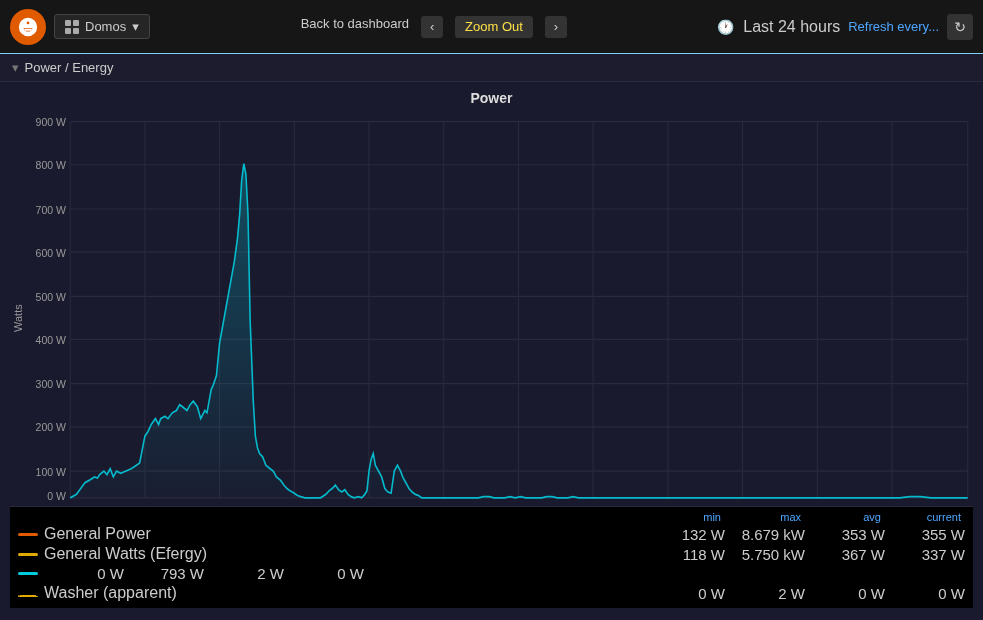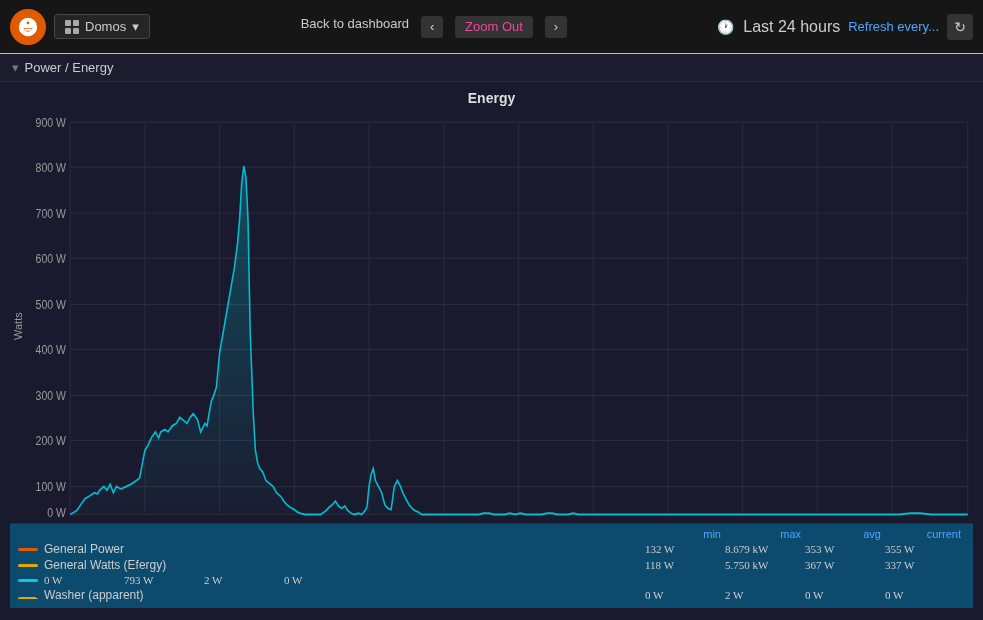--- a/index.html
+++ b/index.html
@@ -60,21 +60,21 @@
       color: #ccc;
       cursor: pointer;
       width: 22px; height: 22px;
       border-radius: 3px;
       font-size: 13px;
       display: flex; align-items: center; justify-content: center;
     }
     #zoom-out-btn {
       background: #333;
       border: none;
-      color: #ec4899;
+      color: #fde047;
       cursor: pointer;
       padding: 3px 10px;
       border-radius: 3px;
       font-size: 13px;
     }
     #nav-right {
       display: flex; align-items: center; gap: 8px;
     }
     .clock-icon { font-size: 14px; }
     #last24 { color: #ccc; font-size: 16px; }
@@ -149,21 +149,21 @@
     }
 
     svg#chart-svg {
       width: 100%;
       height: 100%;
       display: block;
     }
 
     
     #stats-table {
-      background: #0c4a6e;
+      background: #000000;
       border-top: 1px solid #2a2a3a;
       padding: 4px 8px;
     }
     .stats-header {
       display: flex;
       justify-content: flex-end;
       gap: 0;
       padding-right: 4px;
       margin-bottom: 2px;
     }
@@ -172,24 +172,24 @@
     }
     .stats-row {
       display: flex;
       align-items: center;
       margin-bottom: 2px;
     }
     .legend-color {
       width: 20px; height: 3px; border-radius: 2px; margin-right: 6px; flex-shrink: 0;
     }
     .legend-label {
-      flex: 1; color: #ccc; font-size: 12px;
+      flex: 1; color: #ccc; font-size: 16px;
     }
     .stats-val {
-      width: 80px; color: #ccc; font-size: 11px; font-family: Liberation Serif, serif;
+      width: 80px; text-align: right; color: #ccc; font-size: 15px;
     }
   </style>
 </head>
 <body>
 
 <div id="topbar">
   <div id="logo-btn">
     <svg viewBox="0 0 24 24" xmlns="http://www.w3.org/2000/svg">
       <path d="M12 2a10 10 0 1 0 10 10A10 10 0 0 0 12 2zm0 4a1.5 1.5 0 1 1-1.5 1.5A1.5 1.5 0 0 1 12 6zm4 9.5a.5.5 0 0 1-.5.5h-7a.5.5 0 0 1-.5-.5v-1a.5.5 0 0 1 .5-.5H16a.5.5 0 0 1 .5.5zM12 17a5 5 0 0 1-4.9-4h9.8A5 5 0 0 1 12 17z"></path>
     </svg>
@@ -219,21 +219,21 @@
     <button id="refresh-icon-btn">↻</button>
   </div>
 </div>
 
 <div id="breadcrumb-bar">
   <span id="breadcrumb-arrow">▾</span>
   <span>Power / Energy</span>
 </div>
 
 <div id="main">
-  <div id="chart-title">Energy</div>
+  <div id="chart-title">Power</div>
 
   <div id="chart-container">
     <div id="y-axis-label">Watts</div>
     <div id="chart-inner">
       <div id="grid-area">
         <svg id="chart-svg" viewBox="0 0 900 340" preserveAspectRatio="none">
 
           <rect width="900" height="340" fill="#1a1a2e"></rect>
 
           <text x="38" y="14" fill="#999" font-size="10" text-anchor="end">900 W</text>

